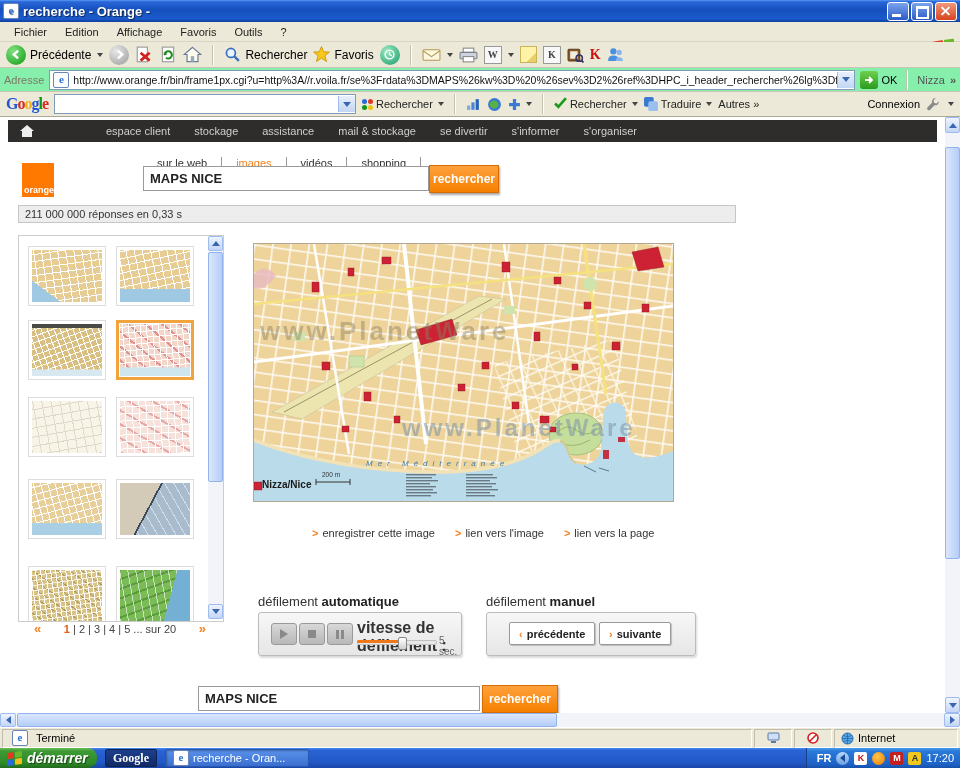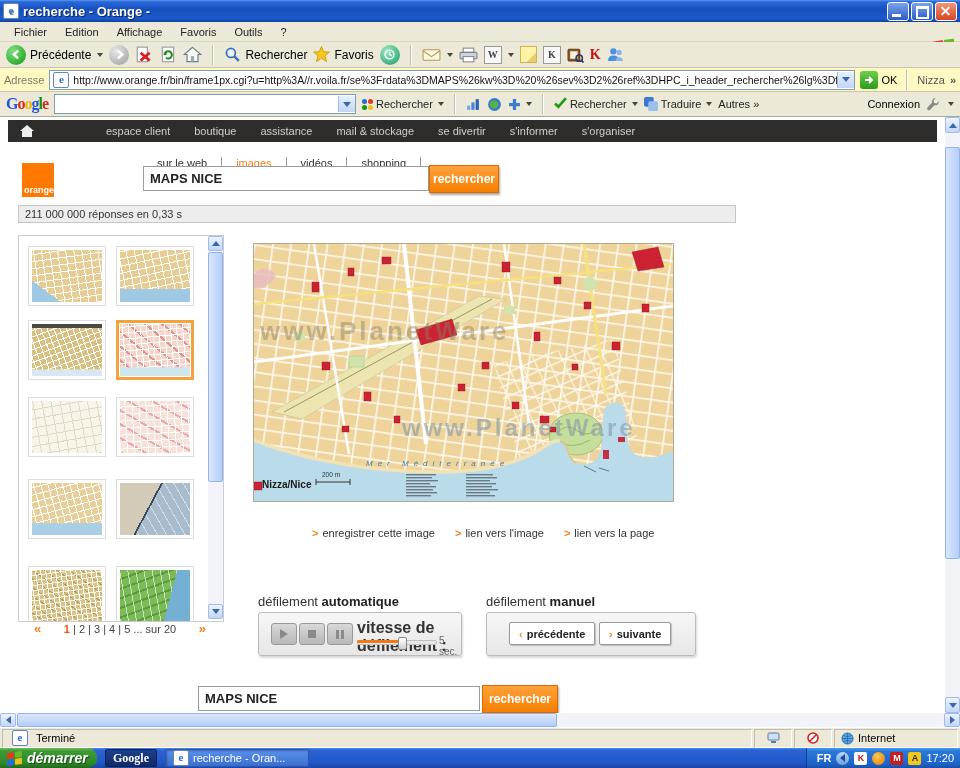--- a/index.html
+++ b/index.html
@@ -36,21 +36,21 @@
   .navcirc{width:20px;height:20px;border-radius:50%;display:flex;align-items:center;justify-content:center;}
   .navcirc.green{background:radial-gradient(circle at 35% 30%,#7ee07e,#129a12);}
   .navcirc.grey{background:radial-gradient(circle at 35% 30%,#e8e8e8,#9a9a9a);}
   .drop{width:0;height:0;border-left:3px solid transparent;border-right:3px solid transparent;border-top:4px solid #444;margin-left:2px;}
   .tbicon{display:inline-flex;align-items:center;justify-content:center;}
   .wbox{width:16px;height:16px;border:1px solid #999;background:#f8f8f8;color:#444;font-weight:bold;
     font-size:10px;display:flex;align-items:center;justify-content:center;font-family:"Liberation Serif",serif;}
   .note{width:15px;height:15px;background:linear-gradient(135deg,#fff3a8 70%,#e8cf6a 70%);border:1px solid #c9b45a;}
   .kasp{color:#c41212;font-weight:bold;font-size:14px;font-family:"Liberation Serif",serif;}
   
-  #addressbar{left:0;top:68px;width:960px;height:24px;background:#fef9c3;border-bottom:1px solid #c9c5b5;
+  #addressbar{left:0;top:68px;width:960px;height:24px;background:#86efac;border-bottom:1px solid #c9c5b5;
     display:flex;align-items:center;gap:5px;padding:0 4px;box-sizing:border-box;}
   #addr-label{color:#7c7866;}
   #addr-field{flex:1;height:18px;background:#fff;border:1px solid #7f9db9;display:flex;align-items:center;overflow:hidden;}
   #addr-field .url{flex:1;white-space:nowrap;overflow:hidden;font-size:10.5px;color:#111;}
   .combo-btn{width:16px;height:16px;background:linear-gradient(#e8f0fc,#c2d6f4);border-left:1px solid #9ebcf0;
     display:flex;align-items:center;justify-content:center;}
   .go-btn{display:flex;align-items:center;gap:3px;}
   .go-icon{width:18px;height:18px;background:linear-gradient(#6fcf4f,#2b9a1c);border-radius:3px;color:#fff;
     display:flex;align-items:center;justify-content:center;font-weight:bold;}
   
@@ -418,21 +418,21 @@
 </div>
 
 <div class="abs" id="page">
 
   <div id="orangenav">
     <span class="homeicon">
         <span class="roof"></span>
         <span class="base"></span>
       </span>
     <span>espace client</span>
-    <span>boutique</span>
+    <span>stockage</span>
     <span>assistance</span>
     <span>mail &amp; stockage</span>
     <span>se divertir</span>
     <span>s'informer</span>
     <span>s'organiser</span>
   </div>
 
   <div id="brand">
       <span>orange</span>
     </div>

